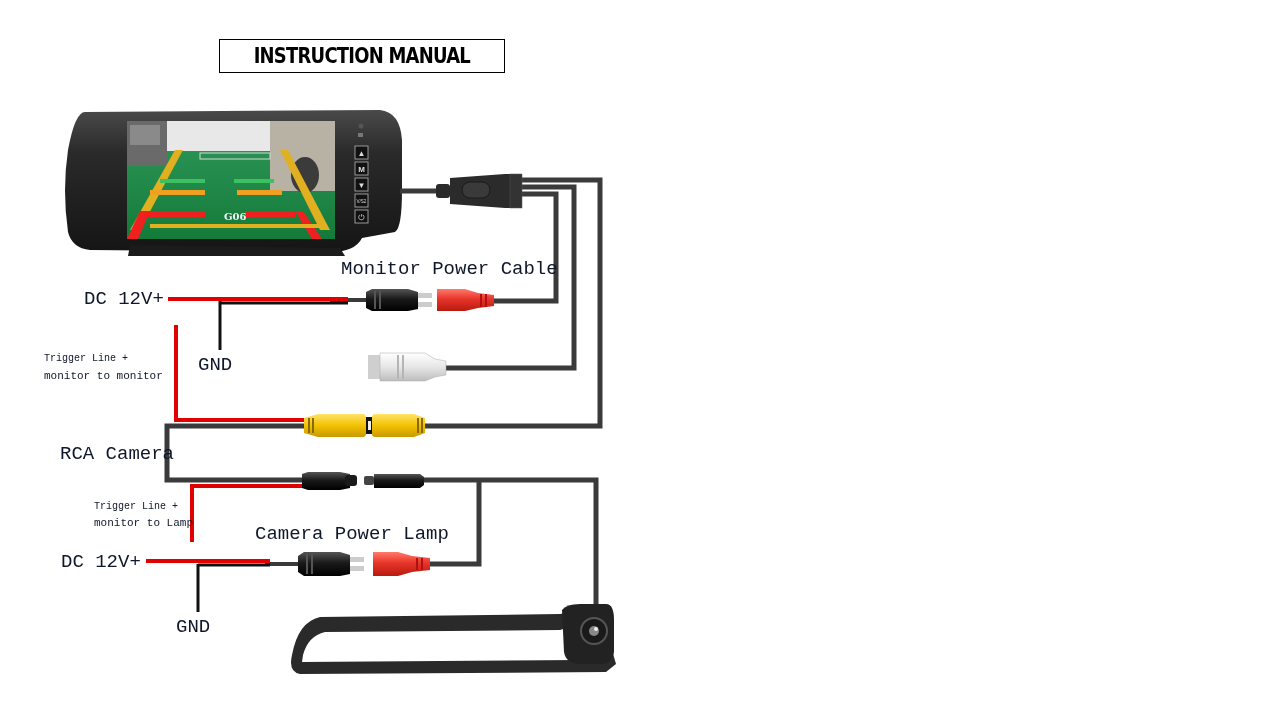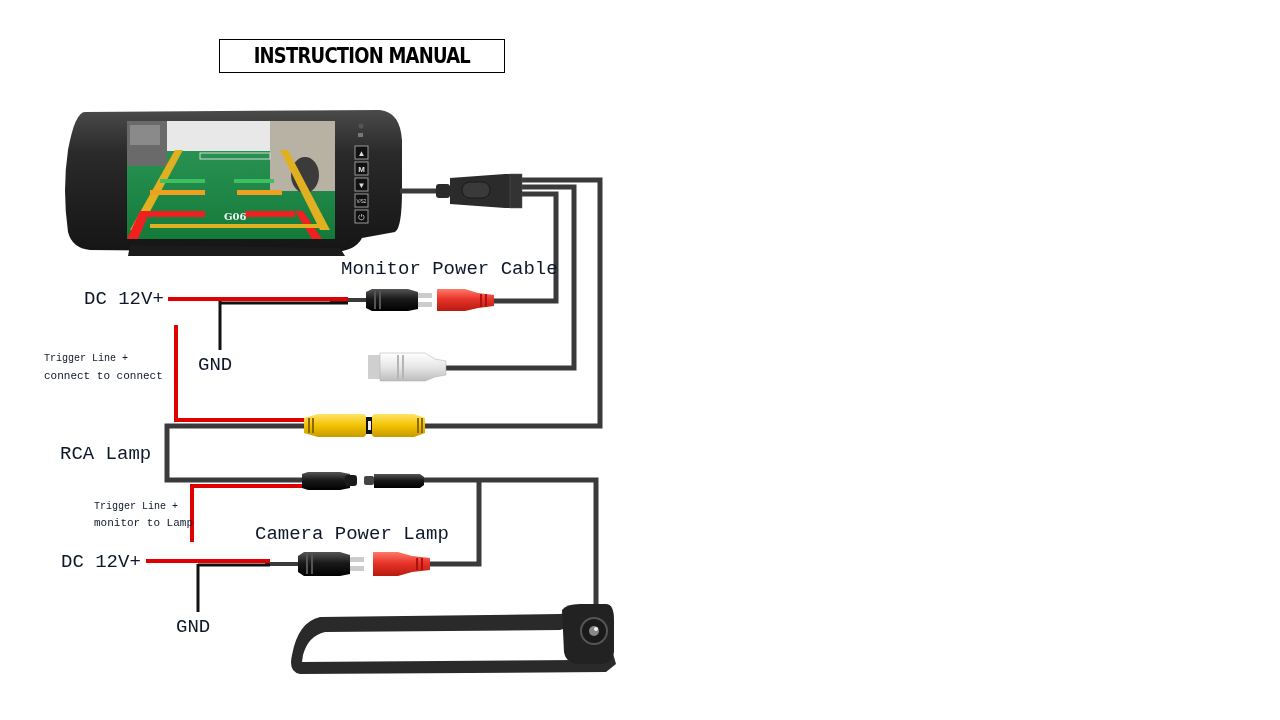--- a/index.html
+++ b/index.html
@@ -202,19 +202,19 @@
     <circle cx="594" cy="631" r="13" fill="#1a1a1a" stroke="#555" stroke-width="2"></circle>
     <circle cx="594" cy="631" r="5" fill="#888"></circle>
     <circle cx="596" cy="629" r="2" fill="#eee"></circle>
   </g>
 </svg>
 
 <div class="lbl lbl-lg" style="left:341px; top:258px;">Monitor Power Cable</div>
 <div class="lbl lbl-lg" style="left:84px; top:288px;">DC 12V+</div>
 <div class="lbl lbl-lg" style="left:198px; top:354px;">GND</div>
 <div class="lbl lbl-sm" style="left:44px; top:351px;">Trigger Line +</div>
-<div class="lbl lbl-xs" style="left:44px; top:369px;">connect to connect</div>
-<div class="lbl lbl-lg" style="left:60px; top:443px;">RCA Lamp</div>
+<div class="lbl lbl-xs" style="left:44px; top:369px;">monitor to monitor</div>
+<div class="lbl lbl-lg" style="left:60px; top:443px;">RCA Camera</div>
 <div class="lbl lbl-sm" style="left:94px; top:499px;">Trigger Line +</div>
 <div class="lbl lbl-xs" style="left:94px; top:516px;">monitor to Lamp</div>
 <div class="lbl lbl-lg" style="left:255px; top:523px;">Camera Power Lamp</div>
 <div class="lbl lbl-lg" style="left:61px; top:551px;">DC 12V+</div>
 <div class="lbl lbl-lg" style="left:176px; top:616px;">GND</div>
 
 </body></html>

